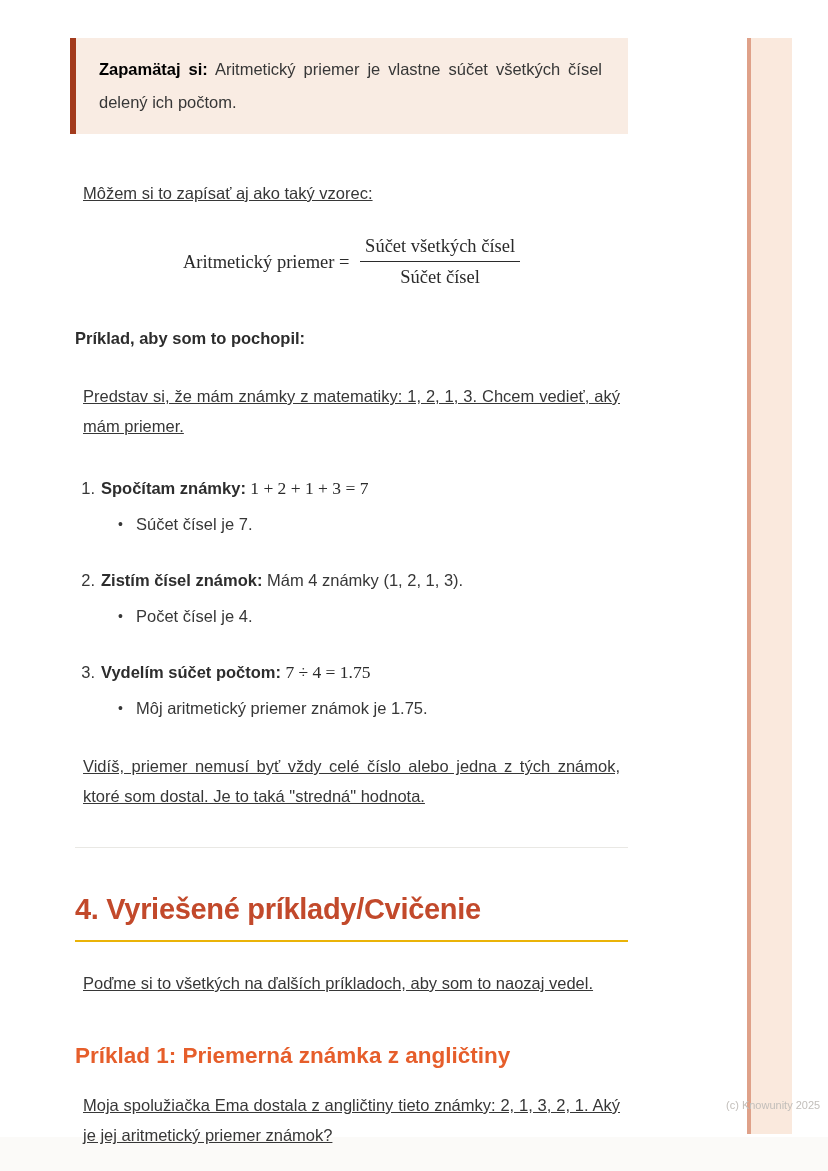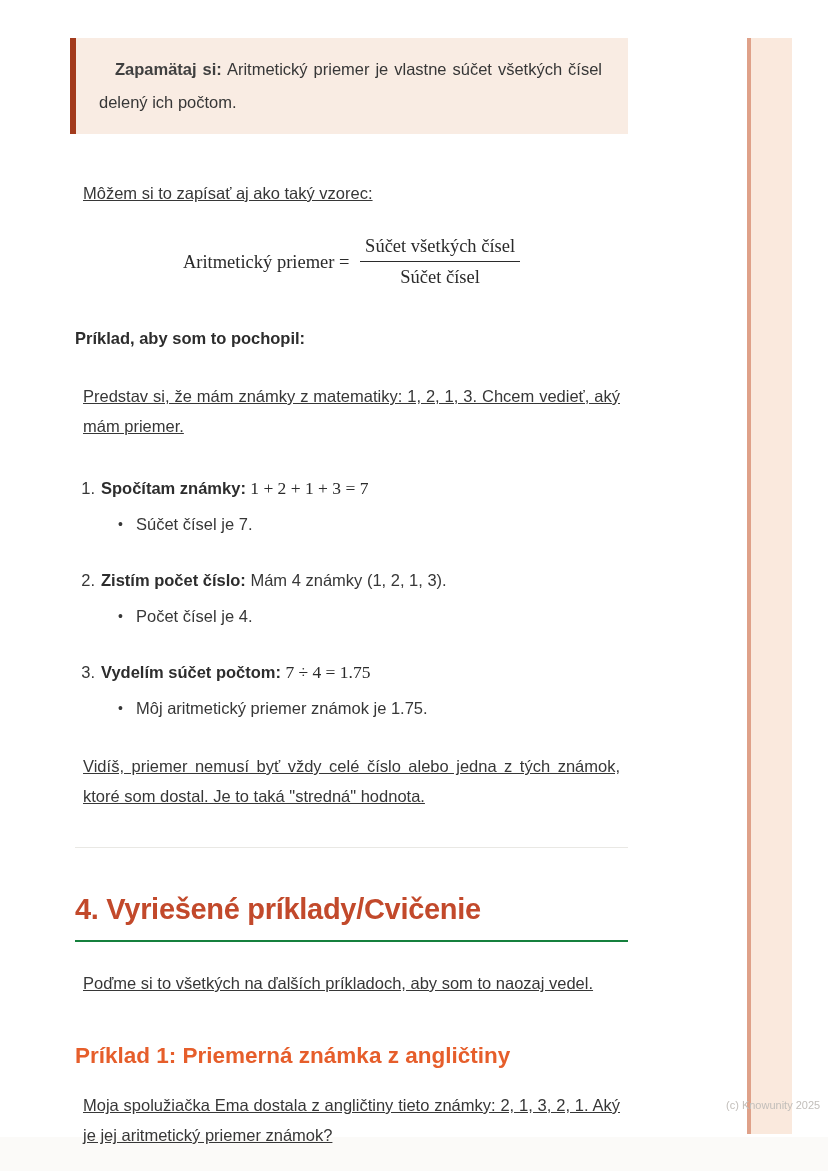--- a/index.html
+++ b/index.html
@@ -52,21 +52,21 @@
   }
   .callout {
     margin-left: -5px;
     margin-top: 38px;
     background: #f9ece3;
     border-left: 6px solid #a33b1d;
     padding: 15px 26px 15px 23px;
     line-height: 33px;
     text-align: justify;
   }
-  .callout b { color: #404040; margin-left: 16px; }
+  .callout b { color: #000000; }
   p.para {
     margin: 8px;
     margin-top: 28px;
     text-align: justify;
     text-decoration: underline;
   }
   p.para-first { margin-top: 44px; text-align: left; }
   .formula {
     margin-top: 26px;
     margin-bottom: 34px;
@@ -132,21 +132,21 @@
   }
   h2.section-heading {
     margin: 0;
     margin-top: 44px;
     font-size: 29px;
     line-height: 34px;
     font-weight: bold;
     color: #c2492b;
     letter-spacing: -0.3px;
     padding-bottom: 14px;
-    border-bottom: 2px solid #15803d;
+    border-bottom: 2px solid #eab308;
   }
   h3.sub-heading {
     margin: 0;
     margin-top: 44px;
     font-size: 22.5px;
     line-height: 28px;
     font-weight: bold;
     color: #e65e2b;
   }
   p.after-h2 { margin-top: 26px; text-align: left; }
@@ -190,21 +190,21 @@
           <div class="bullet-row">
             <span class="bullet-dot">•</span>
             <span>Súčet čísel je 7.</span>
           </div>
         </div>
       </div>
 
       <div class="step">
         <span class="step-num">2.</span>
         <div class="step-body">
-          <p class="step-line"><b>Zistím počet číslo:</b><span class="math"></span><span> Mám 4 známky (1, 2, 1, 3).</span></p>
+          <p class="step-line"><b>Zistím čísel známok:</b><span class="math"></span><span> Mám 4 známky (1, 2, 1, 3).</span></p>
           <div class="bullet-row">
             <span class="bullet-dot">•</span>
             <span>Počet čísel je 4.</span>
           </div>
         </div>
       </div>
 
       <div class="step">
         <span class="step-num">3.</span>
         <div class="step-body">

